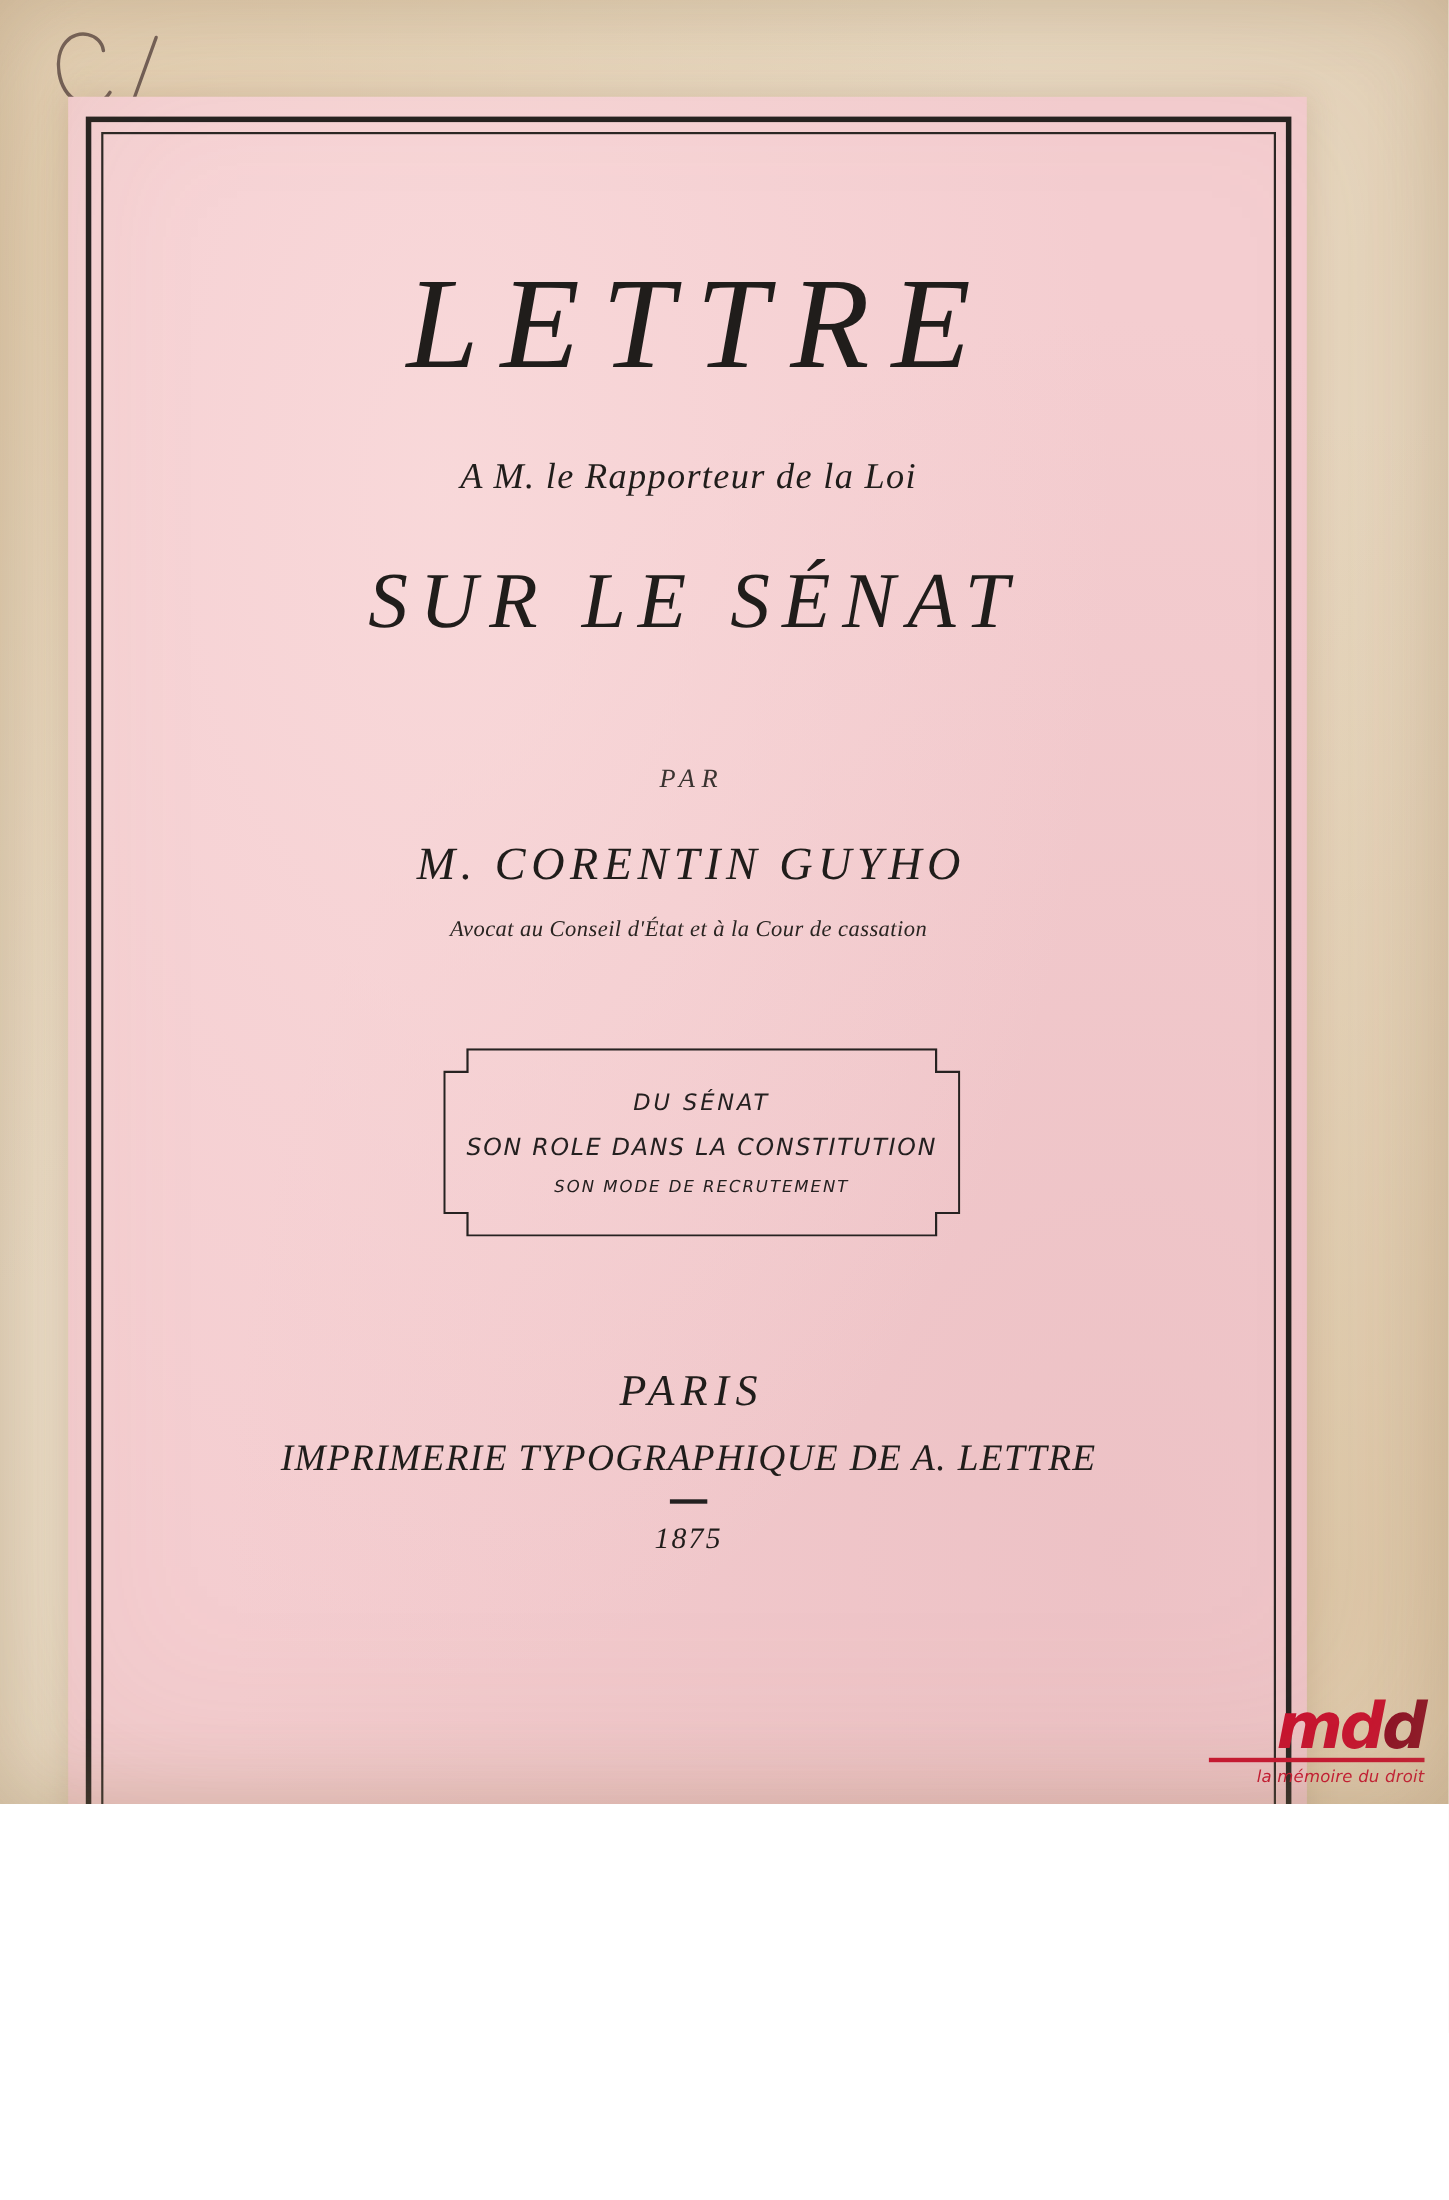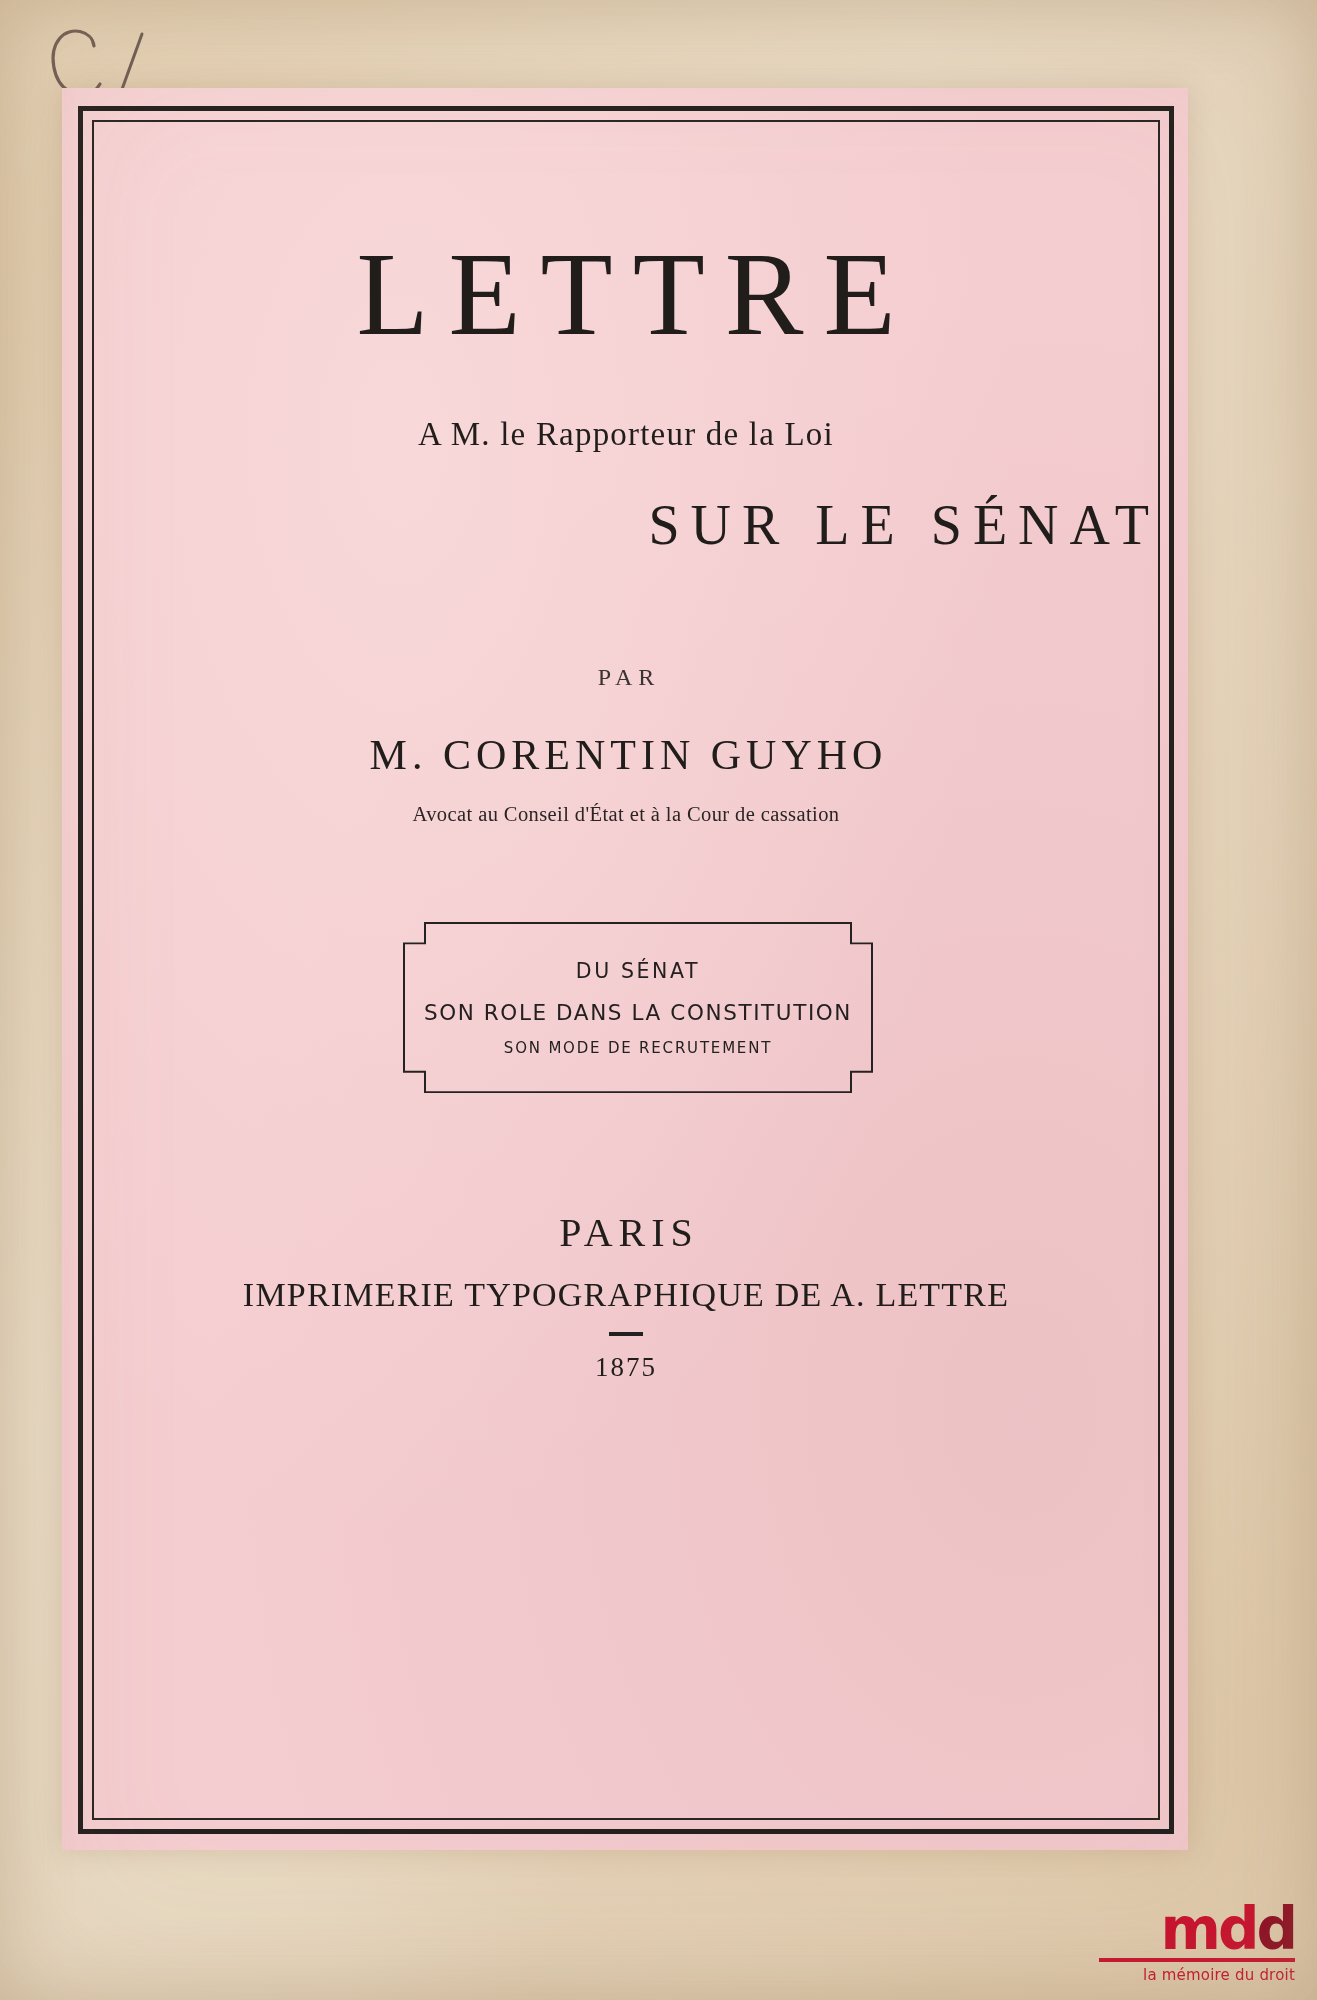--- a/index.html
+++ b/index.html
@@ -10,27 +10,28 @@
   body {
     width: 1317px;
     height: 2000px;
     overflow: hidden;
     font-family: "Liberation Serif", serif;
   }
 
   .page {
     position: relative;
     width: 1317px;
-    height: 2000px;
+    height: 1640px;
     background: #efe2cf;
     background-image:
       radial-gradient(ellipse at 8% 12%, rgba(222,199,165,0.75) 0%, rgba(222,199,165,0) 48%),
       radial-gradient(ellipse at 92% 88%, rgba(214,188,152,0.7) 0%, rgba(214,188,152,0) 52%),
       linear-gradient(115deg, #f3e8d8 0%, #eadcc6 38%, #e6d5bd 65%, #f0e4d2 100%);
     overflow: hidden;
+    font-style: italic;
   }
 
   
   .page::after {
     content: "";
     position: absolute;
     inset: 0;
     pointer-events: none;
     box-shadow: inset 0 0 70px rgba(150,118,78,0.30),
                 inset 0 0 180px rgba(170,140,100,0.18);
@@ -91,26 +92,25 @@
   }
 
   .t-sub1 {
     margin-top: 62px;
     font-size: 33px;
     letter-spacing: 1.2px;
     font-family: "Liberation Serif", serif;
   }
 
   .t-senat {
-    margin-top: 40px;
-    font-size: 56px;
+    margin-top: 52px;
+    font-size: 72px;
     letter-spacing: 11px;
     font-family: "Liberation Serif", serif;
     text-indent: 11px;
-    text-align: right;
   }
 
   .t-par {
     margin-top: 107px;
     font-size: 24px;
     letter-spacing: 6px;
     color: #3a3330;
     text-indent: 6px;
   }
 

